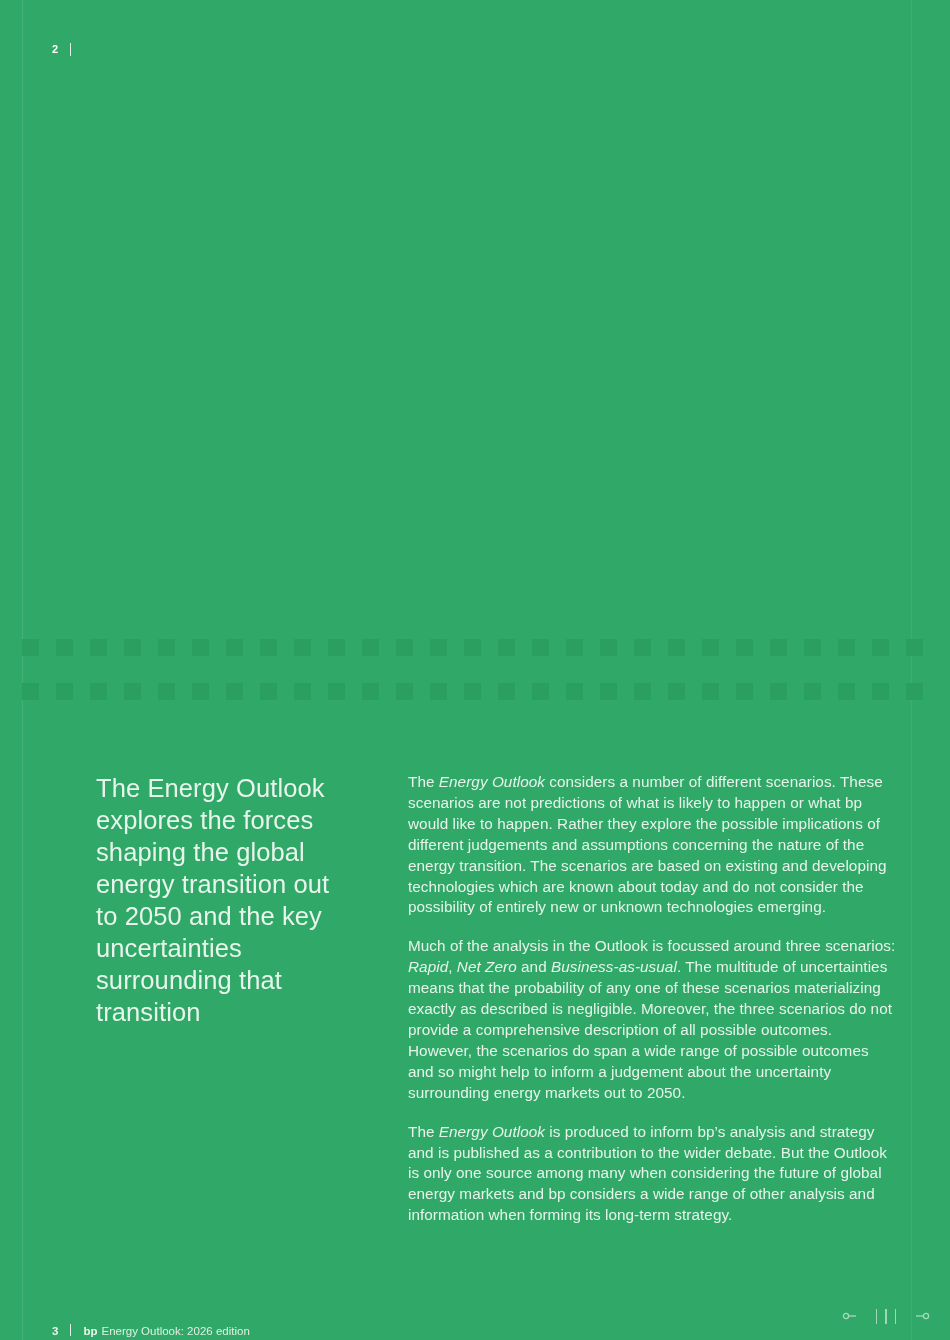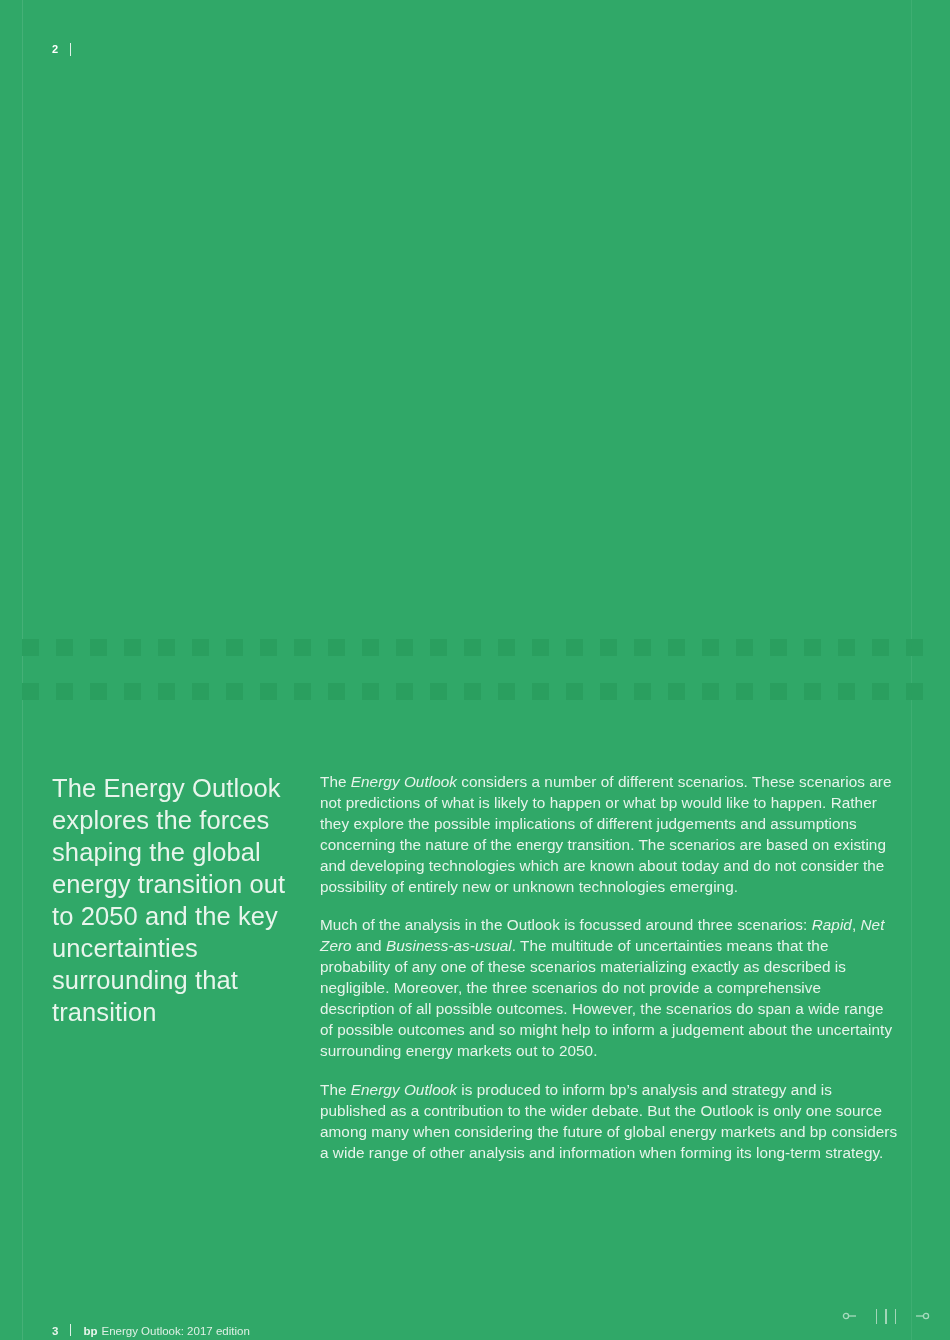--- a/index.html
+++ b/index.html
@@ -103,28 +103,30 @@
   .headline {
     width: 268px;
     flex: 0 0 268px;
     color: #e8f5ec;
     font-size: 25.5px;
     line-height: 32px;
     font-weight: 400;
     padding-right: 20px;
     box-sizing: border-box;
     letter-spacing: 0.1px;
+    margin-left: 44px;
   }
   .body-col {
     flex: 1 1 auto;
     width: 558px;
     color: #e6f4ea;
     font-size: 15.3px;
     line-height: 20.9px;
     letter-spacing: 0.05px;
+    margin-left: 44px;
   }
   .body-col p {
     margin: 0 0 18px 0;
   }
   .body-col p:last-child {
     margin-bottom: 0;
   }
   .body-col em, .body-col i {
     font-style: italic;
   }
@@ -280,21 +282,21 @@
 
       <p><span>The </span><i>Energy Outlook</i><span> is produced to inform bp’s analysis and strategy and is published as a contribution to the wider debate. But the Outlook is only one source among many when considering the future of global energy markets and bp considers a wide range of other analysis and information when forming its long-term strategy.</span></p>
 
     </div>
   </div>
 
   <div class="footer">
     <span class="fnum">3</span>
     <span class="fbar"></span>
     <span class="fbp">bp</span>
-    <span class="ftitle">Energy Outlook: 2017 edition</span>
+    <span class="ftitle">Energy Outlook: 2026 edition</span>
   </div>
 
   <div class="viewer-nav">
     <span class="nav-ico">
       <svg width="20" height="12" viewBox="0 0 20 12" aria-hidden="true">
         <circle cx="5" cy="6" r="2.6" fill="none" stroke="#d6eedf" stroke-width="1.3"></circle>
         <line x1="8" y1="6" x2="15" y2="6" stroke="#d6eedf" stroke-width="1.3"></line>
       </svg>
     </span>
     <span class="pagebars">

